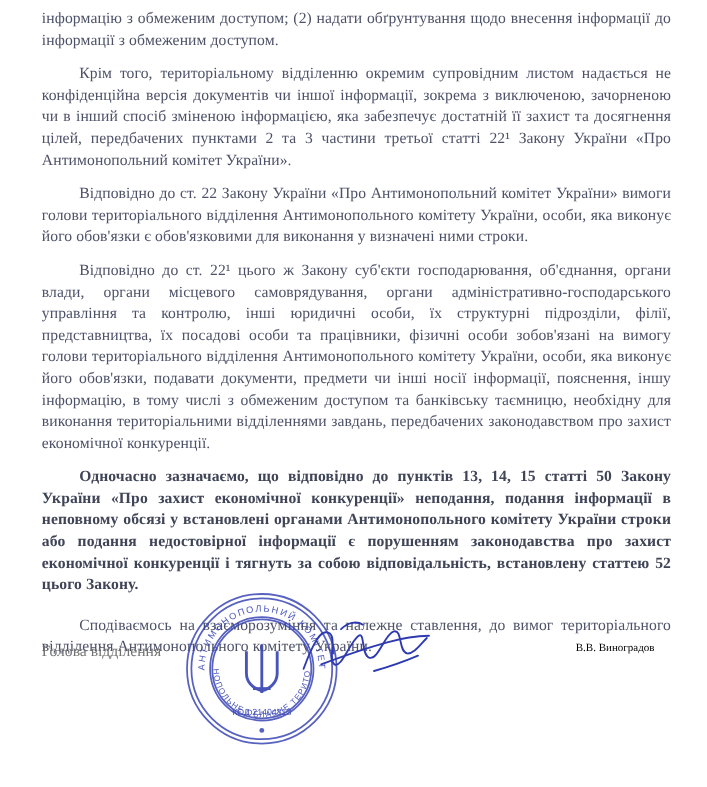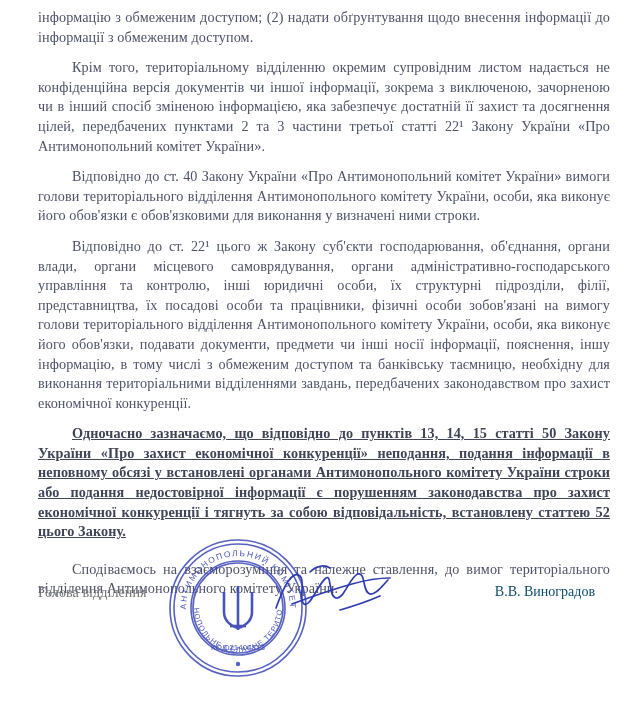--- a/index.html
+++ b/index.html
@@ -36,21 +36,20 @@
     text-justify: inter-word;
     color: #4d5268;
     letter-spacing: 0.1px;
   }
   p.indent {
     text-indent: 34px;
   }
   p.bold {
     font-weight: bold;
     color: #3f4456;
-    text-decoration: underline;
   }
   .gap-2 { margin-bottom: 18px; }
 
   
   .sign-row {
     position: absolute;
     left: 38px;
     top: 574px;
     width: 572px;
     height: 40px;
@@ -60,22 +59,22 @@
     left: 0;
     top: 10px;
     font-size: 14.2px;
     color: #737373;
     white-space: nowrap;
   }
   .sign-name {
     position: absolute;
     right: 15px;
     top: 10px;
-    font-size: 14px;
-    color: #0c4a6e;
+    font-size: 10px;
+    color: #000000;
     white-space: nowrap;
   }
 
   
   .stamp {
     position: absolute;
     left: 168px;
     top: 538px;
     width: 140px;
     height: 140px;
@@ -96,21 +95,21 @@
   }
 </style>
 </head>
 <body>
 
 <div class="page">
 
   <div class="body-text">
     <p class="">інформацію з обмеженим доступом; (2) надати обґрунтування щодо внесення інформації до інформації з обмеженим доступом.</p>
     <p class="indent">Крім того, територіальному відділенню окремим супровідним листом надається не конфіденційна версія документів чи іншої інформації, зокрема з виключеною, зачорненою чи в інший спосіб зміненою інформацією, яка забезпечує достатній її захист та досягнення цілей, передбачених пунктами 2 та 3 частини третьої статті 22¹ Закону України «Про Антимонопольний комітет України».</p>
-    <p class="indent">Відповідно до ст. 40 Закону України «Про Антимонопольний комітет України» вимоги голови територіального відділення Антимонопольного комітету України, особи, яка виконує його обов'язки є обов'язковими для виконання у визначені ними строки.</p>
+    <p class="indent">Відповідно до ст. 22 Закону України «Про Антимонопольний комітет України» вимоги голови територіального відділення Антимонопольного комітету України, особи, яка виконує його обов'язки є обов'язковими для виконання у визначені ними строки.</p>
     <p class="indent">Відповідно до ст. 22¹ цього ж Закону суб'єкти господарювання, об'єднання, органи влади, органи місцевого самоврядування, органи адміністративно-господарського управління та контролю, інші юридичні особи, їх структурні підрозділи, філії, представництва, їх посадові особи та працівники, фізичні особи зобов'язані на вимогу голови територіального відділення Антимонопольного комітету України, особи, яка виконує його обов'язки, подавати документи, предмети чи інші носії інформації, пояснення, іншу інформацію, в тому числі з обмеженим доступом та банківську таємницю, необхідну для виконання територіальними відділеннями завдань, передбачених законодавством про захист економічної конкуренції.</p>
     <p class="indent bold gap-2">Одночасно зазначаємо, що відповідно до пунктів 13, 14, 15 статті 50 Закону України «Про захист економічної конкуренції» неподання, подання інформації в неповному обсязі у встановлені органами Антимонопольного комітету України строки або подання недостовірної інформації є порушенням законодавства про захист економічної конкуренції і тягнуть за собою відповідальність, встановлену статтею 52 цього Закону.</p>
     <p class="indent">Сподіваємось на взаєморозуміння та належне ставлення, до вимог територіального відділення Антимонопольного комітету України.</p>
   </div>
 
   <div class="stamp">
     <svg width="140" height="140" viewBox="0 0 140 140" xmlns="http://www.w3.org/2000/svg">
       <defs>
         <path id="arcTop" d="M 18,70 A 52,52 0 0 1 122,70"></path>
         <path id="arcBottom" d="M 26,70 A 44,44 0 0 0 114,70"></path>

